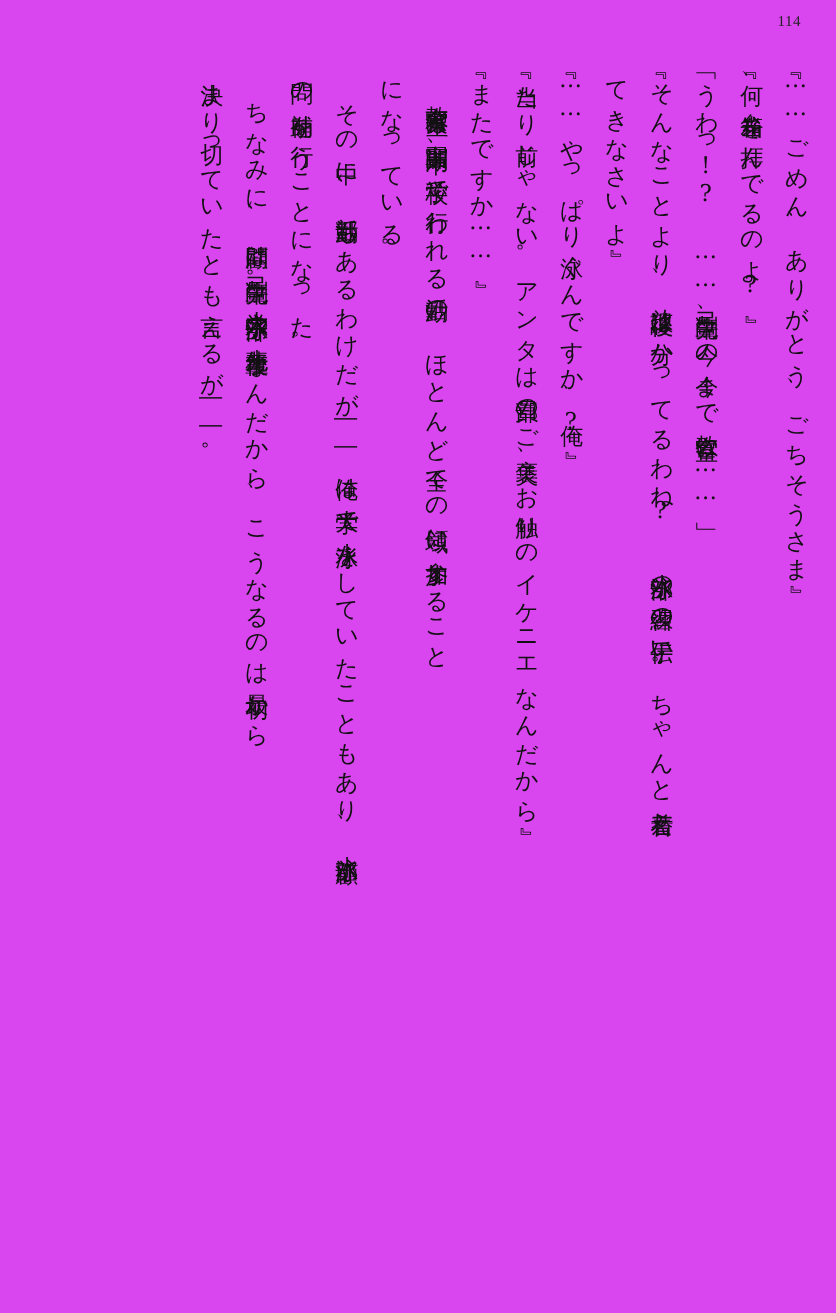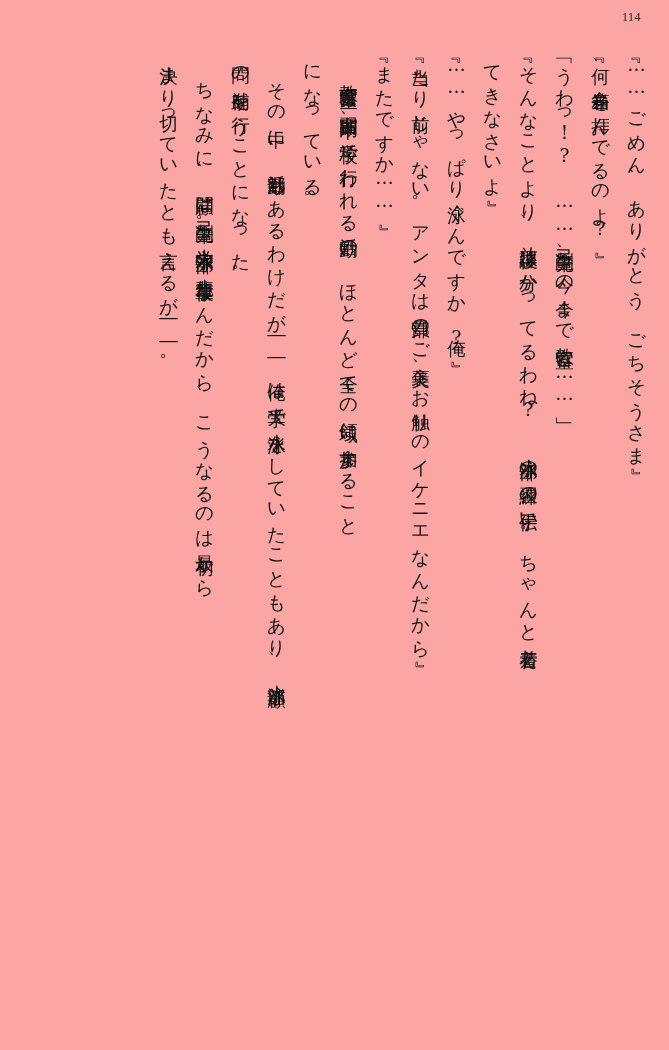--- a/index.html
+++ b/index.html
@@ -11,21 +11,21 @@
     width: 669px;
     height: 1050px;
     overflow: hidden;
     font-family: "DejaVu Serif", "Liberation Serif", serif;
     color: #1a1a1a;
   }
   .page {
     position: relative;
     width: 669px;
     height: 1050px;
-    background: #fca5a5;
+    background: #d946ef;
     box-sizing: border-box;
   }
   .page-number {
     position: absolute;
     top: 10px;
     right: 28px;
     font-size: 12px;
     font-family: "Liberation Serif", "DejaVu Serif", serif;
     color: #222;
     letter-spacing: 0.5px;

